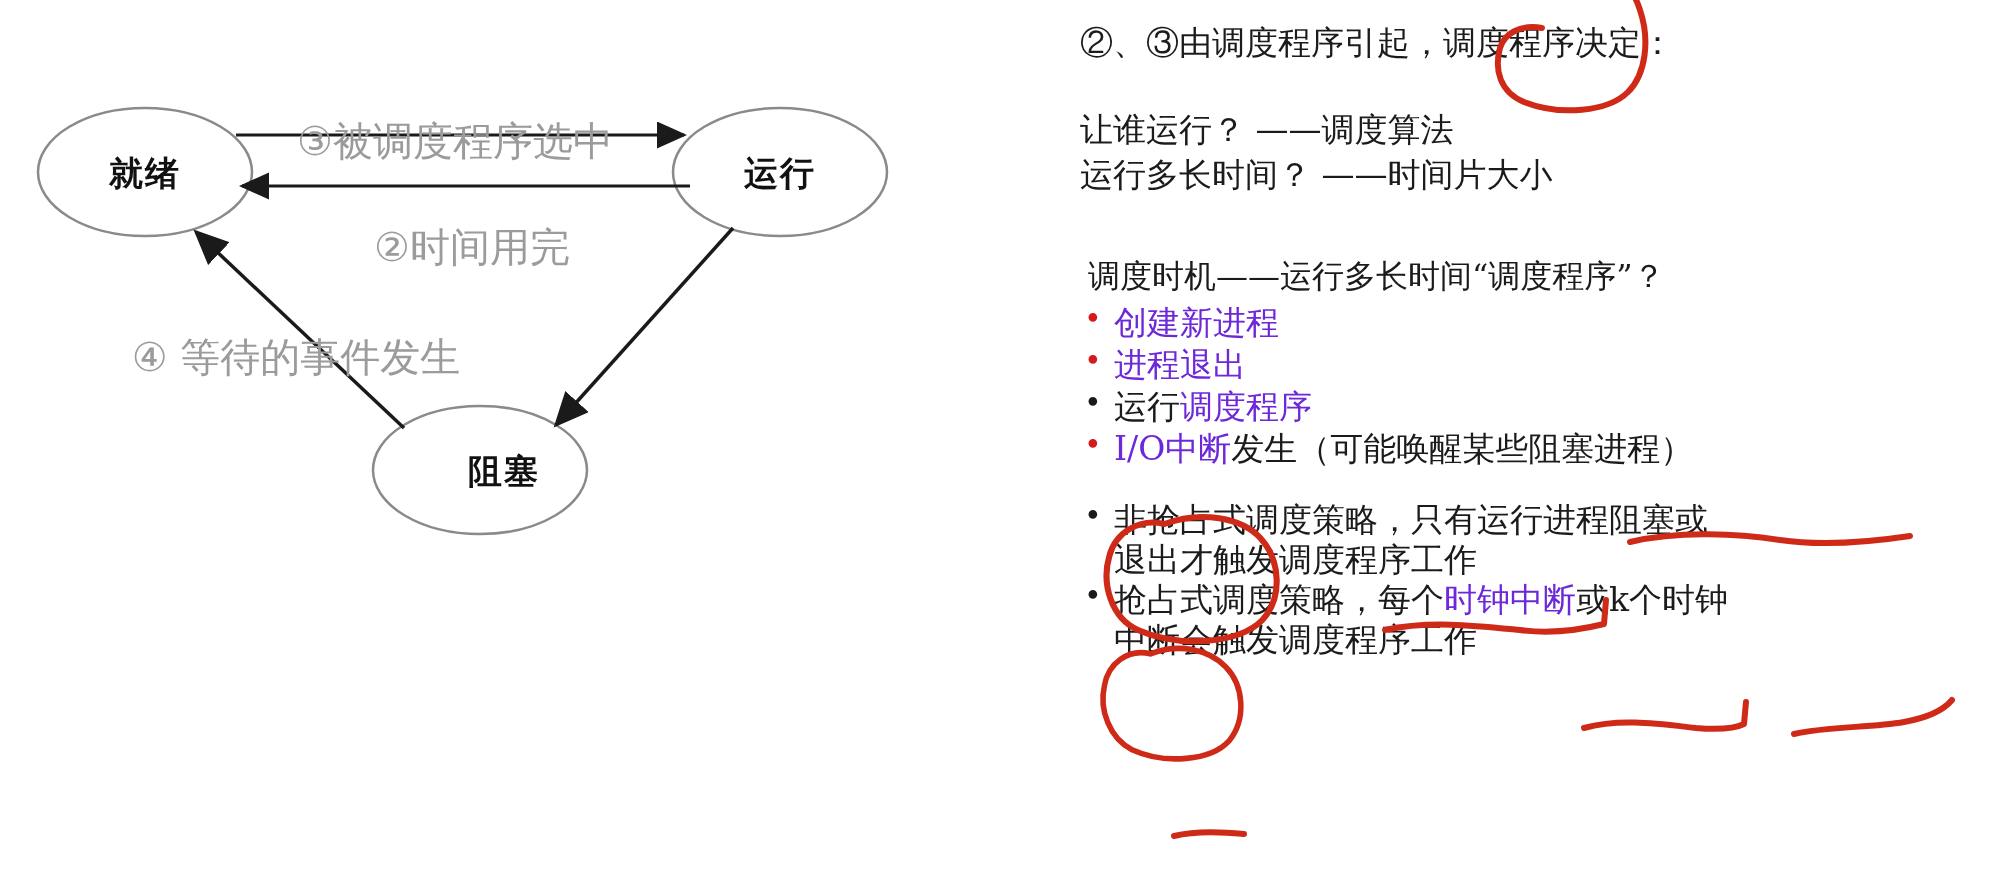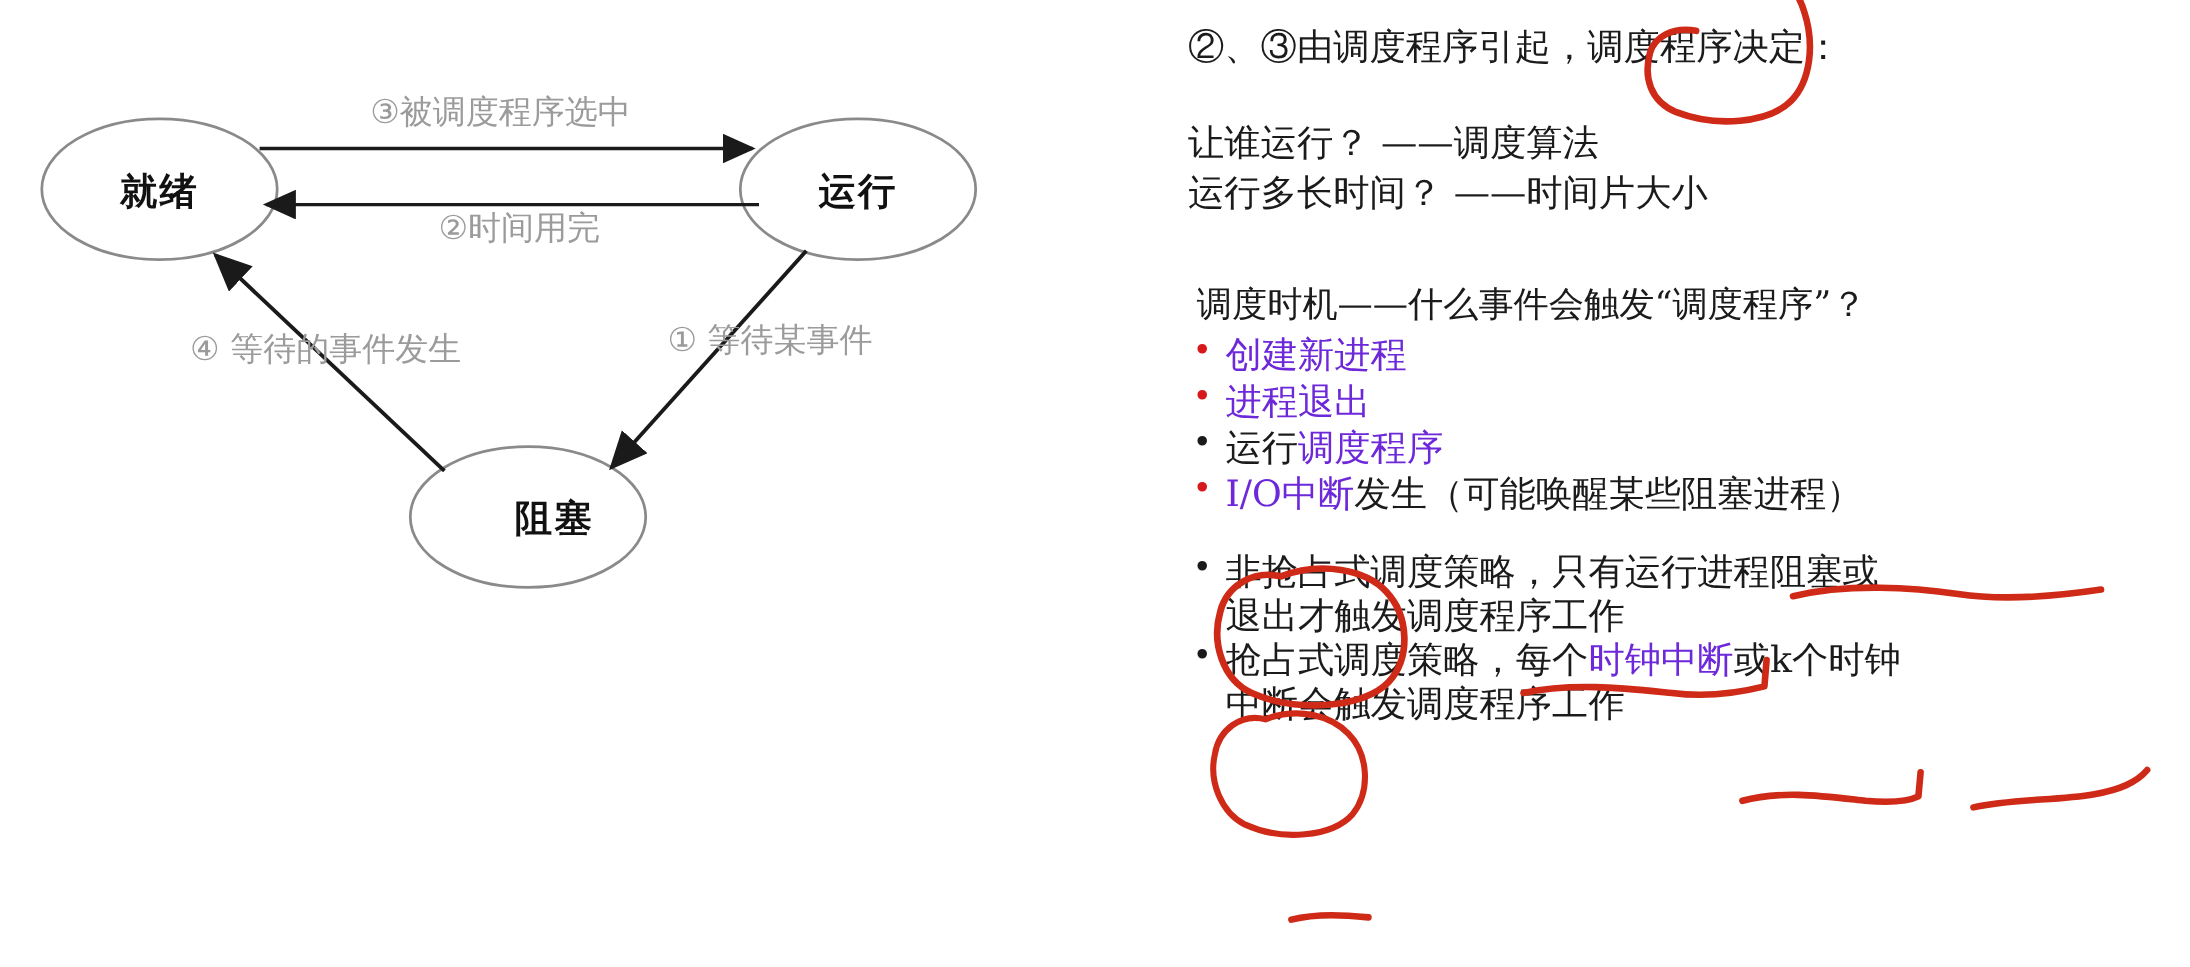--- a/index.html
+++ b/index.html
@@ -45,24 +45,25 @@
     font-size: 34px;
     color: #111111;
     letter-spacing: 2px;
     white-space: nowrap;
     transform: translate(-50%, -50%);
   }
 
   .edge-label {
     position: absolute;
     font-family: "DejaVu Sans", "Liberation Sans", sans-serif;
-    font-size: 30px;
+    font-size: 40px;
     color: #9b9b9b;
     white-space: nowrap;
     transform: translate(-50%, -50%);
+    margin-top: 39px;
   }
 
   
   #textpane {
     position: absolute;
     left: 1080px;
     top: 0;
     width: 911px;
     height: 655px;
     font-family: "DejaVu Serif", "Liberation Serif", serif;
@@ -132,32 +133,31 @@
 
       <line x1="404" y1="428" x2="196" y2="232" stroke="#1a1a1a" stroke-width="3.5" marker-end="url(#arrowhead)"></line>
     </svg>
 
     <div class="node-label" style="left:145px; top:174px;text-align:center;">就绪</div>
     <div class="node-label" style="left:780px; top:174px;">运行</div>
     <div class="node-label" style="left:504px; top:472px;">阻塞</div>
 
     <div class="edge-label" style="left:455px; top:102px;">③被调度程序选中</div>
     <div class="edge-label" style="left:472px; top:208px;">②时间用完</div>
-    <div class="edge-label" style="left:700px; top:310px;">① 等待某事件</div>
     <div class="edge-label" style="left:296px; top:318px;">④ 等待的事件发生</div>
   </div>
 
   <div id="textpane">
 
     <div class="line blk" style="left:0px; top:26px;">②、③由调度程序引起，调度程序决定：</div>
 
     <div class="line blk" style="left:0px; top:113px;">让谁运行？ ——调度算法</div>
     <div class="line blk" style="left:0px; top:158px;">运行多长时间？ ——时间片大小</div>
 
-    <div class="line blk" style="left:8px; top:260px; font-size:32px;">调度时机——什么事件会触发“调度程序”？</div>
+    <div class="line blk" style="left:8px; top:260px; font-size:32px;">调度时机——运行多长时间“调度程序”？</div>
 
     <div class="bullet-row" style="left:4px; top:303px;">
       <span class="bullet-dot redbullet">•</span>
       <span class="bullet-text"><span class="red">创建新进程</span></span>
     </div>
 
     <div class="bullet-row" style="left:4px; top:345px;">
       <span class="bullet-dot redbullet">•</span>
       <span class="bullet-text"><span class="red">进程退出</span></span>
     </div>

